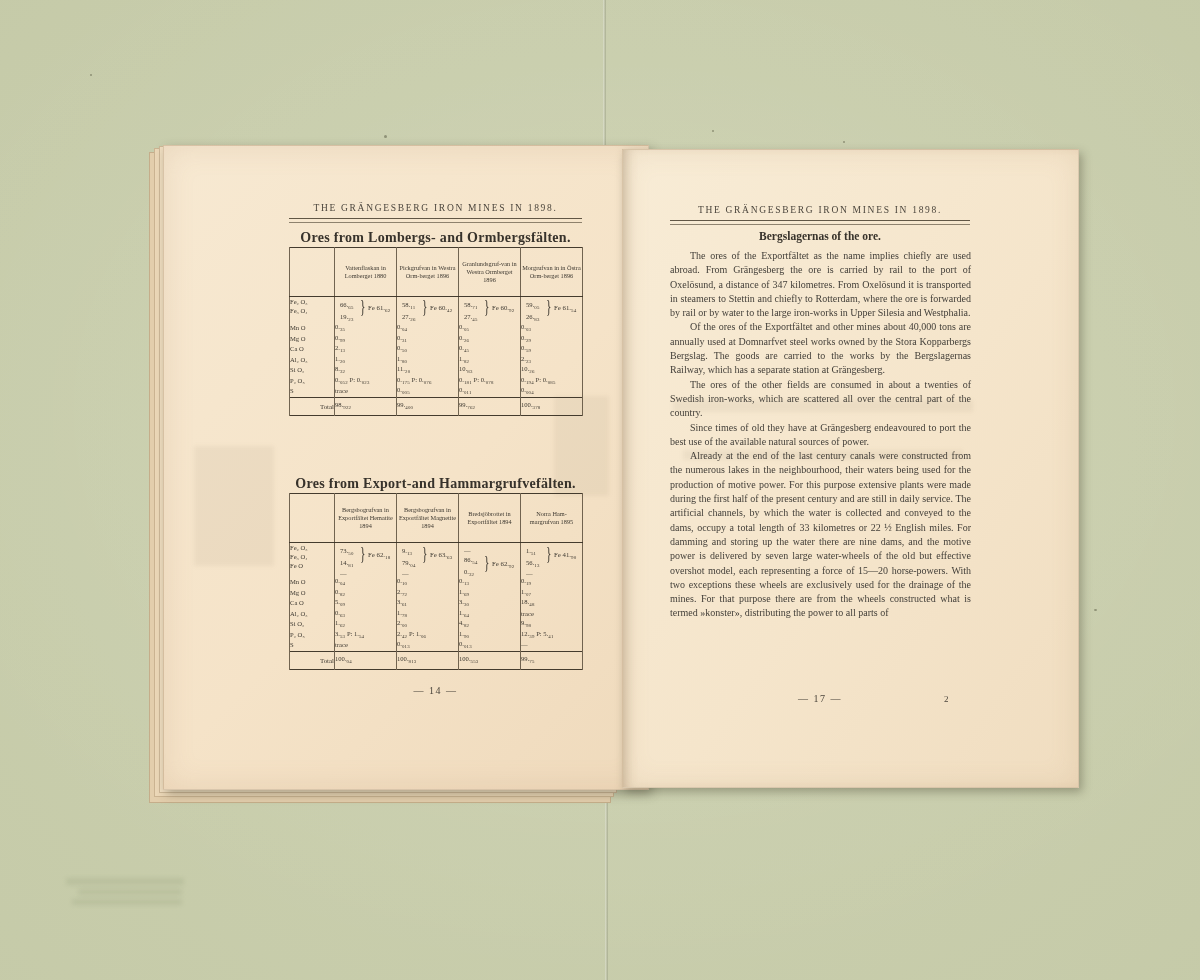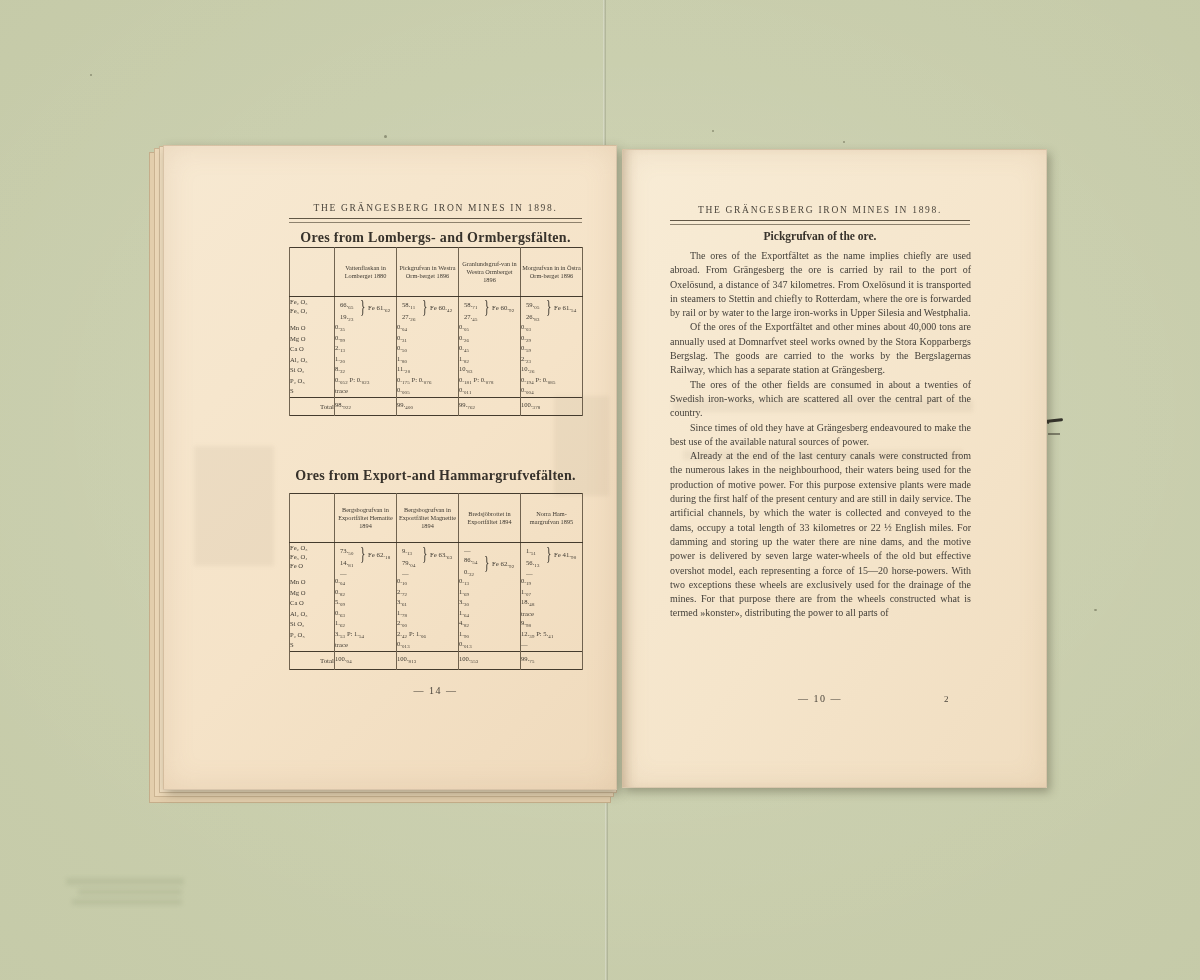--- a/index.html
+++ b/index.html
@@ -14,21 +14,21 @@
   .crease{position:absolute;width:3px;background:linear-gradient(90deg, rgba(255,255,255,0.35), rgba(95,100,75,0.30));}
   .ghost{position:absolute;background:rgba(100,112,72,0.12);filter:blur(2px);border-radius:2px;}
   .pghost{position:absolute;background:rgba(120,105,75,0.07);filter:blur(2px);border-radius:2px;}
 
   
   .under{position:absolute;border:1px solid rgba(150,120,85,0.38);}
   .u1{left:149px;top:152px;width:460px;height:649px;background:#e3ceac;}
   .u2{left:154px;top:148px;width:458px;height:647px;background:#ecd8b8;}
   .u3{left:159px;top:146px;width:456px;height:645px;background:#f1dfc2;}
 
-  .page{position:absolute;color:#46413a;}
+  .page{position:absolute;color:#46413a;padding-left:32px;}
   .lp{left:163px;top:145px;width:452px;height:643px;
     background:linear-gradient(135deg,#f7e9d2 0%,#f5e3c8 55%,#efdabc 100%);
     box-shadow:inset 0 0 30px rgba(175,135,92,0.18), 3px 4px 10px rgba(60,58,40,0.38);
     border:1px solid rgba(150,120,85,0.30);}
   .rp{left:622px;top:149px;width:423px;height:637px;
     background:linear-gradient(125deg,#f8ecd6 0%,#f5e5cb 55%,#f0ddc0 100%);
     box-shadow:inset 10px 0 14px -10px rgba(120,90,60,0.45), inset 0 0 28px rgba(175,135,92,0.16), 3px 4px 9px rgba(60,58,40,0.36);
     border:1px solid rgba(150,120,85,0.30);}
 
   .runhead{position:absolute;font-size:9.5px;letter-spacing:1.7px;color:#4b453c;text-align:center;white-space:nowrap;}
@@ -200,21 +200,21 @@
         <tr class="total-row">
           <td class="totlbl">Total</td>
           <td class="vcell">98.<span class="dd">922</span></td>
           <td class="vcell">99.<span class="dd">400</span></td>
           <td class="vcell">99.<span class="dd">762</span></td>
           <td class="vcell">100.<span class="dd">378</span></td>
         </tr>
       </tbody>
     </table>
 
-  <div class="tbltitle" style="left:125px;top:322px;width:293px;">Ores from Export-and Hammargrufvefälten.</div>
+  <div class="tbltitle" style="left:125px;top:330px;width:293px;">Ores from Export-and Hammargrufvefälten.</div>
   <table class="oretbl" style="left:125px;top:347px;">
       <colgroup>
         <col style="width:45px">
         <col style="width:62px">
         <col style="width:62px">
         <col style="width:62px">
         <col style="width:62px">
       </colgroup>
       <thead>
         <tr>
@@ -318,25 +318,25 @@
 
   <div class="pagenum" style="left:125px;top:539px;width:293px;">— 14 —</div>
 </div>
 
 <div class="page rp">
   <div class="pghost" style="left:50px;top:250px;width:300px;height:12px;"></div>
   <div class="pghost" style="left:60px;top:300px;width:280px;height:10px;"></div>
   <div class="runhead" style="left:40px;top:55px;width:314px;">THE GRÄNGESBERG IRON MINES IN 1898.</div>
   <div class="dblrule" style="left:47px;top:70px;width:300px;"></div>
 
-  <div class="sechead1" style="left:47px;top:80px;width:300px;">Pickgrufvan of the ore.</div>
+  <div class="sechead1" style="left:47px;top:80px;width:300px;">Bergslagernas of the ore.</div>
 
   <div class="textflow">
     <p>The ores of the Exportfältet as the name implies chiefly are used abroad.  From Grängesberg the ore is carried by rail to the port of Oxelösund, a distance of 347 kilometres.  From Oxelösund it is transported in steamers to Stettin and chiefly to Rotterdam, where the ore is forwarded by rail or by water to the large iron-works in Upper Silesia and Westphalia.</p>
     <p>Of the ores of the Exportfältet and other mines about 40,000 tons are annually used at Domnarfvet steel works owned by the Stora Kopparbergs Bergslag.  The goods are carried to the works by the Bergslagernas Railway, which has a separate station at Grängesberg.</p>
     <p>The ores of the other fields are consumed in about a twenties of Swedish iron-works, which are scattered all over the central part of the country.</p>
-    <p>Since times of old they have at Grängesberg endeavoured to make the best use of the available natural sources of power.</p>
+    <p>Since times of old they have at Grängesberg endeavoured to port the best use of the available natural sources of power.</p>
     <p>Already at the end of the last century canals were constructed from the numerous lakes in the neighbourhood, their waters being used for the production of motive power.  For this purpose extensive plants were made during the first half of the present century and are still in daily service.  The artificial channels, by which the water is collected and conveyed to the dams, occupy a total length of 33 kilometres or 22 ½ English miles.  For damming and storing up the water there are nine dams, and the motive power is delivered by seven large water-wheels of the old but effective overshot model, each representing a force of 15—20 horse-powers.  With two exceptions these wheels are exclusively used for the drainage of the mines.  For that purpose there are from the wheels constructed what is termed »konster», distributing the power to all parts of</p>
   </div>
 
-  <div class="pagenum" style="left:47px;top:543px;width:300px;">— 10 —</div>
+  <div class="pagenum" style="left:47px;top:543px;width:300px;">— 17 —</div>
   <div class="sig" style="left:321px;top:544px;">2</div>
 </div>
 
 </body></html>

